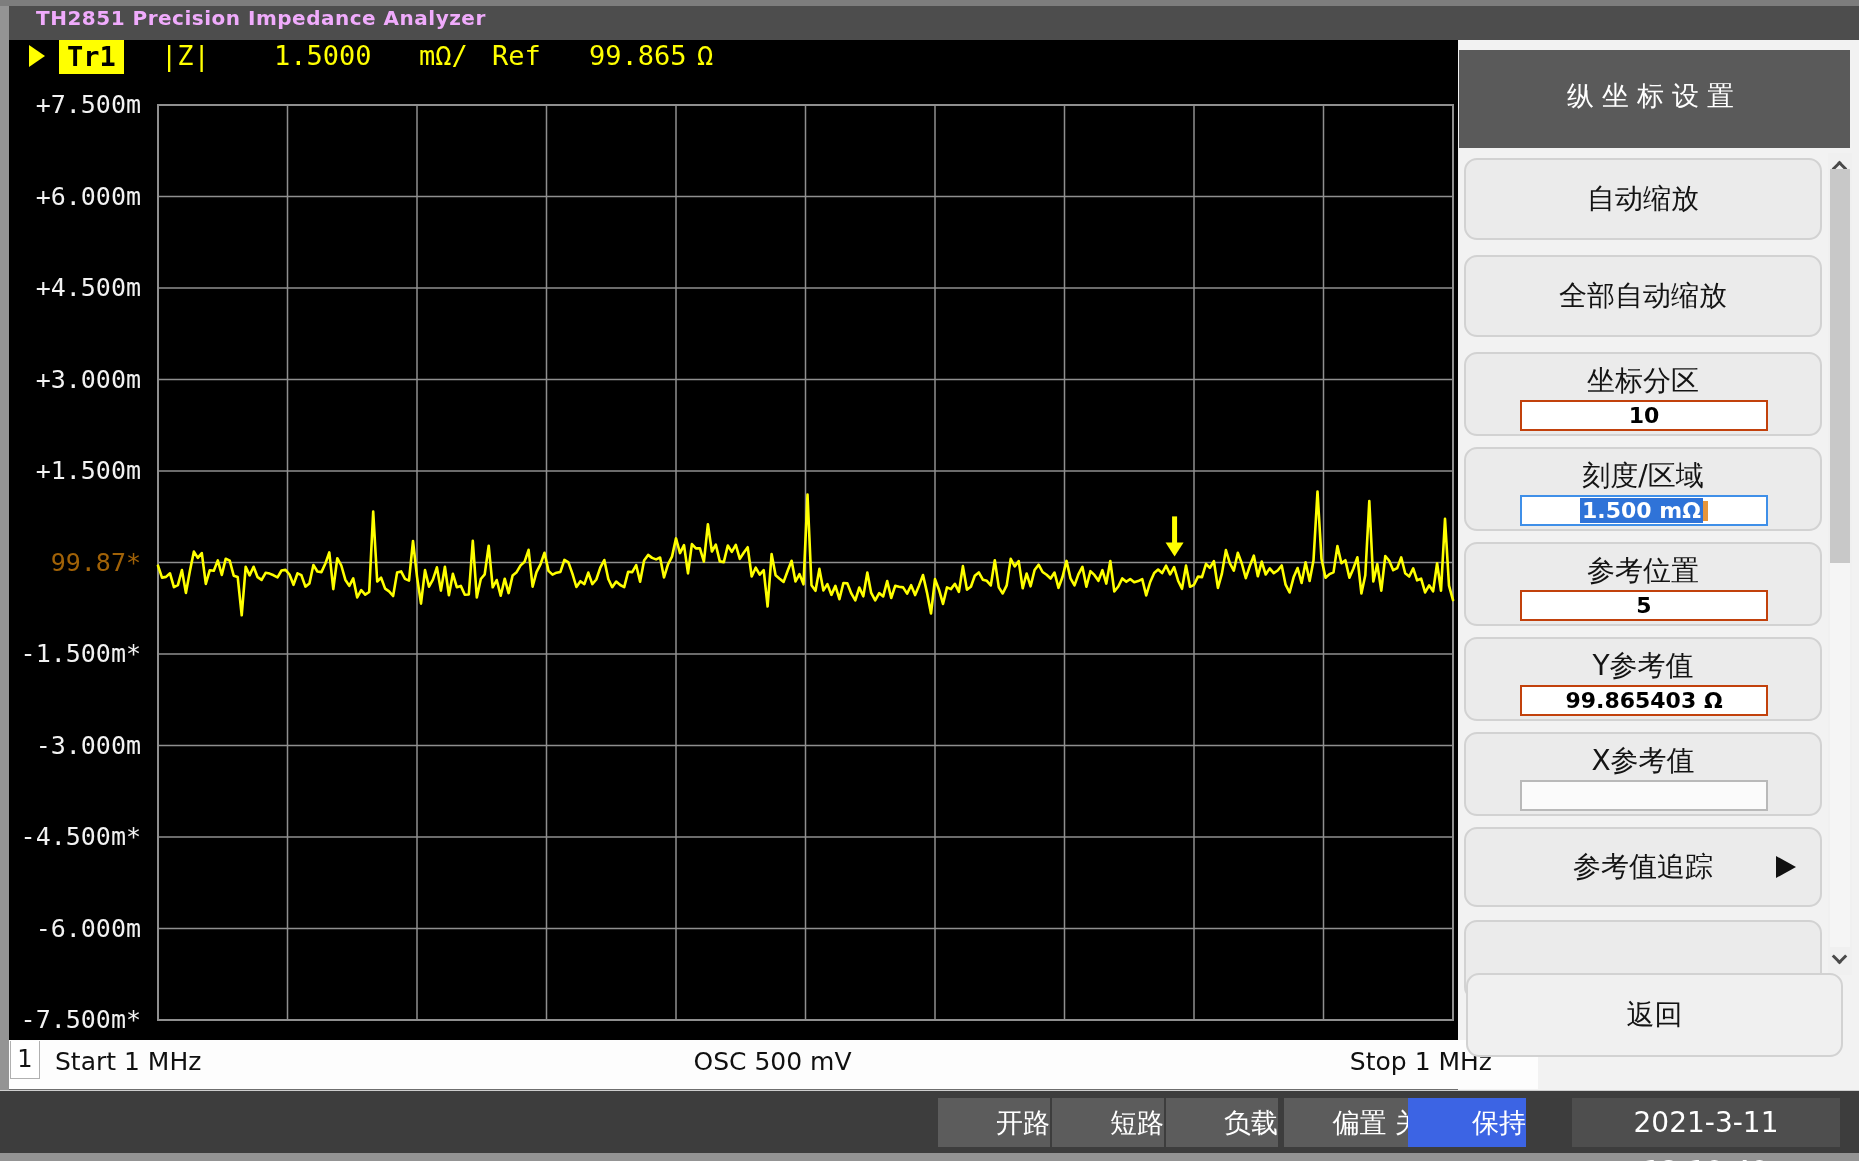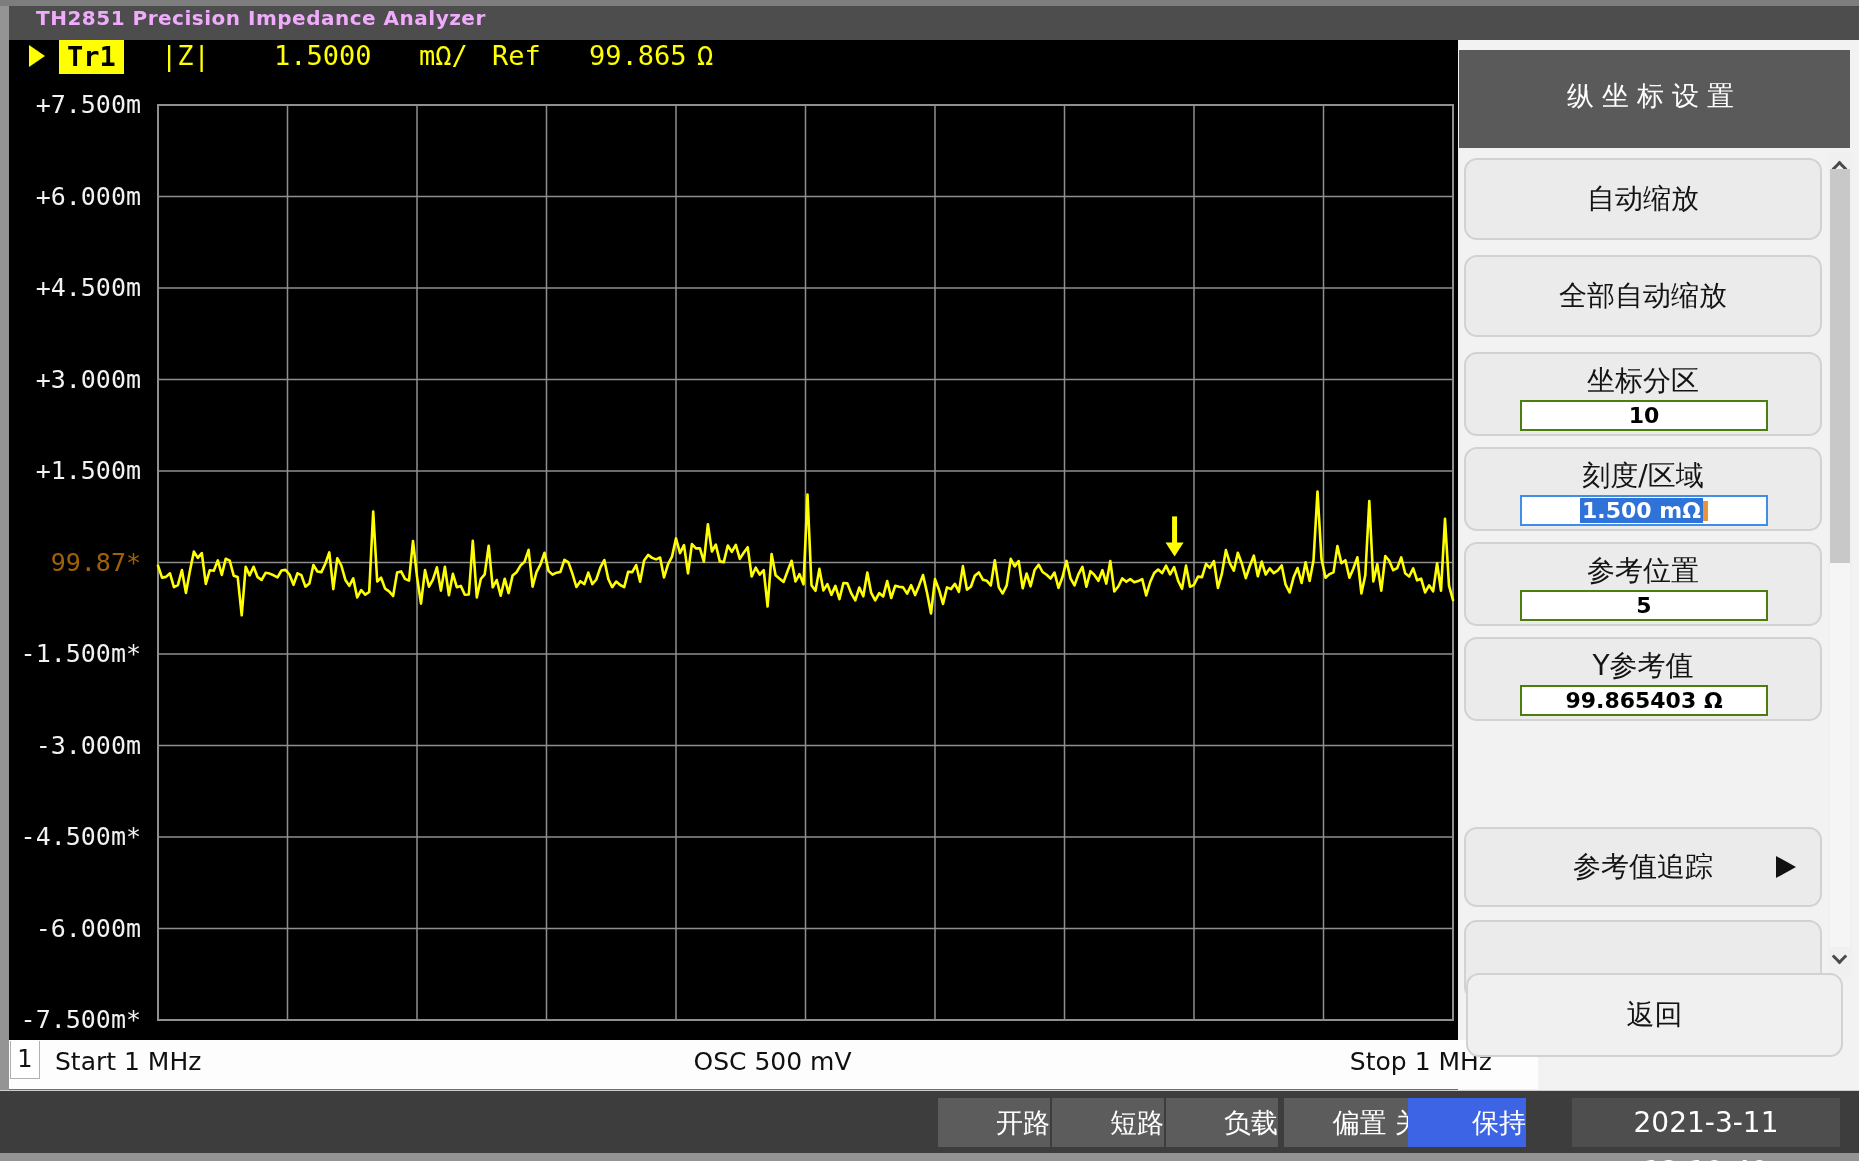--- a/index.html
+++ b/index.html
@@ -46,21 +46,21 @@
   #panel-header { position:absolute; left:1px; top:10px; width:391px; height:98px; background:#5a5a5a; }
   #panel-header .t { position:absolute; width:100%; top:28px; text-align:center;
     color:#fff; font-size:27px; letter-spacing:8px; }
 
   .pgroup { position:absolute; left:6px; width:358px; background:#ebebeb;
     border:2px solid #d2d2d2; border-radius:13px; }
   .pgroup .lbl { position:absolute; width:100%; text-align:center; top:8px;
     color:#141414; font-size:28px; }
   .pgroup.btn .lbl { top:50%; transform:translateY(-50%); }
   .pgroup .field { position:absolute; left:54px; top:46px; width:248px; height:31px;
-    background:#ffffff; border:2px solid #4d7c0f; text-align:center;
+    background:#ffffff; border:2px solid #c2410c; text-align:center;
     color:#000; font-size:22px; font-weight:bold; line-height:27px; }
   .pgroup .field.empty { border:2px solid #b9b9b9; background:#fbfbfb; }
   .pgroup .field.focused { border:2px solid #3f8fe8; font-weight:bold; }
   .field .sel { background:#2f73d8; color:#ffffff; padding:0 2px; }
   .field .caret { display:inline-block; width:5px; height:20px; background:#e8953a;
     vertical-align:-3px; }
   #grp-cursor-ref .lbl { color:#9e9e9e;margin-top:28px; }
   #ref-track-arrow { position:absolute; right:24px; top:50%; margin-top:-11px; width:0; height:0;
     border-left:20px solid #111; border-top:11px solid transparent; border-bottom:11px solid transparent; }
   #btn-back { left:8px; width:377px; background:#f0f0f0; z-index:6; }
@@ -186,20 +186,24 @@
   <div class="pgroup" style="top:502px;height:84px">
     <div class="lbl">参考位置</div>
     <div class="field">5</div>
   </div>
 
   <div class="pgroup" style="top:597px;height:84px">
     <div class="lbl">Y参考值</div>
     <div class="field">99.865403 Ω</div>
   </div>
 
+  <div class="pgroup" style="top:692px;height:84px">
+    <div class="lbl">X参考值</div>
+    <div class="field empty"></div>
+  </div>
 
   <div class="pgroup btn" style="top:787px;height:80px">
     <div class="lbl">参考值追踪</div>
     <span id="ref-track-arrow"></span>
   </div>
 
   <div class="pgroup btn" id="grp-cursor-ref" style="top:880px;height:80px">
     <div class="lbl">光标→参考值</div>
   </div>
 

